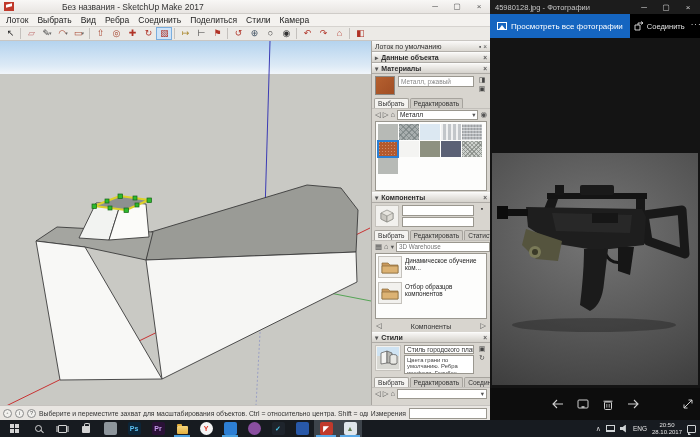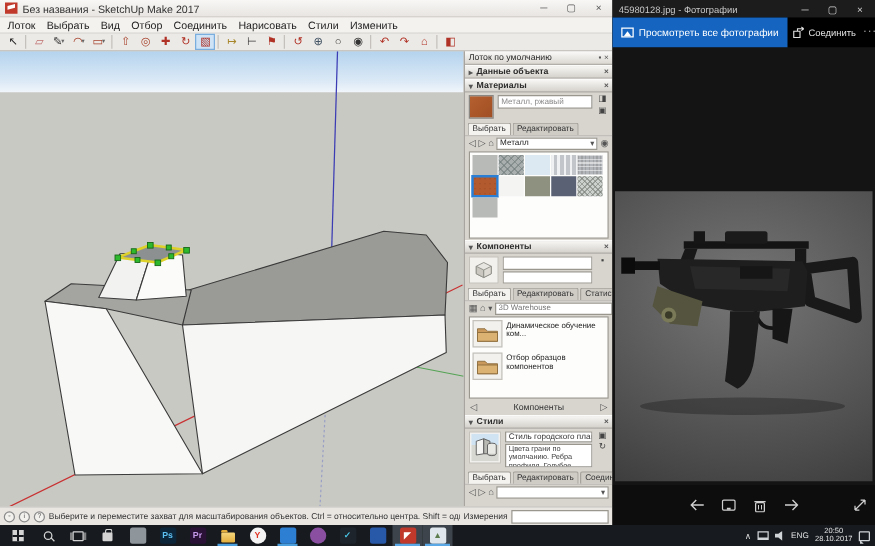--- a/index.html
+++ b/index.html
@@ -4,21 +4,21 @@
 <style>
   * { margin:0; padding:0; box-sizing:border-box; }
   html,body { width:700px; height:437px; overflow:hidden; }
   #root { position:relative; width:700px; height:437px; background:#000; font-family:"Liberation Sans", sans-serif; cursor:default; }
 
   
   .su { position:absolute; left:0; top:0; width:490px; height:420px; background:#e9e6e2; }
   .su-titlebar { height:14px; background:linear-gradient(#f8f7f5,#e8e5e2); border-bottom:1px solid #cfccc8; display:flex; align-items:center; padding:0 4px; gap:4px; }
   .su-logo { width:10px; height:9px; background:#c0392b; position:relative; flex:none; }
   .su-logo::after { content:""; position:absolute; left:2px; top:2px; width:6px; height:3px; background:#fff; transform:skewY(-15deg); }
-  .su-title { font-size:8.5px; color:#333; white-space:nowrap; }
+  .su-title { font-size:8.5px; color:#333; white-space:nowrap;margin-left:44px; }
   .wbtns { margin-left:auto; display:flex; gap:8px; font-size:8px; color:#555; }
   .wbtn { width:14px; text-align:center; }
   .su-menubar { height:13px; background:#f4f2ef; border-bottom:1px solid #d6d3cf; display:flex; align-items:center; gap:9px; padding:0 6px; font-size:8.5px; color:#222; }
   .su-menubar span { white-space:nowrap; }
   .su-toolbar { height:14px; background:#eceae6; border-bottom:1px solid #c9c6c2; display:flex; align-items:center; padding:0 2px; }
   .tool { width:16px; height:13px; display:flex; align-items:center; justify-content:center; font-size:9px; line-height:1; border:1px solid transparent; }
   .tool .dd { font-size:5px; color:#666; margin-left:-1px; }
   .tool.active { background:#cfe3f7; border:1px solid #7aaede; }
   .tool.sep { width:5px; }
   .tool.sep::after { content:""; width:1px; height:11px; background:#c4c1bd; }
@@ -127,25 +127,25 @@
         <span class="wbtn">▢</span>
         <span class="wbtn">×</span>
       </span>
     </div>
 
     <div class="su-menubar">
 
     <span>Лоток</span>
         <span>Выбрать</span>
         <span>Вид</span>
-        <span>Отбор</span>
+        <span>Ребра</span>
         <span>Соединить</span>
-        <span>Нарисовать</span>
+        <span>Поделиться</span>
         <span>Стили</span>
-        <span>Изменить</span>
+        <span>Камера</span>
       </div>
 
     <div class="su-toolbar">
 
         <span class="tool">
           <span style="color: rgb(31, 31, 31);">↖</span>
           <span class="dd"></span>
         </span>
 
         <span class="tool sep">

